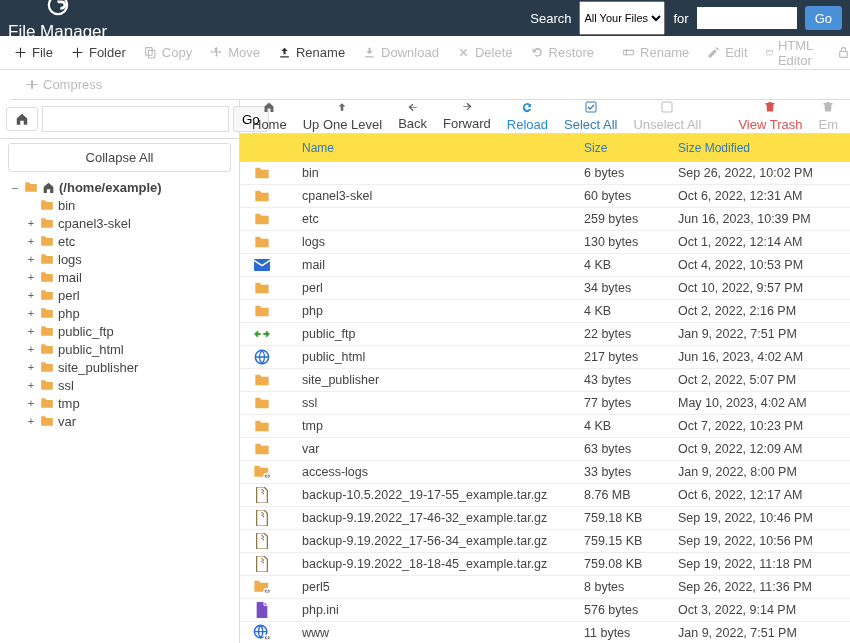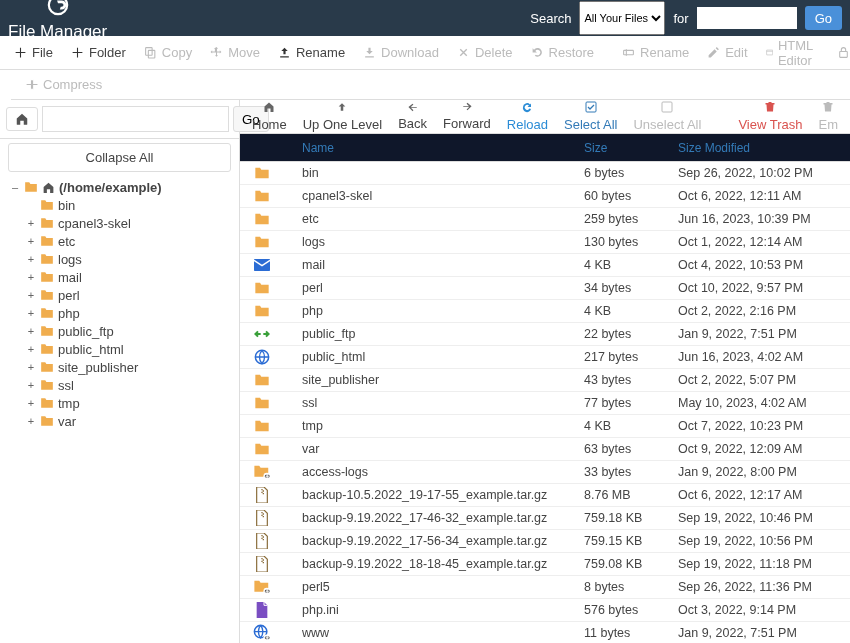--- a/index.html
+++ b/index.html
@@ -50,21 +50,21 @@
   .tree .lbl{}
   .tree .root .lbl{font-weight:bold;}
   
   .pane{flex:1;display:flex;flex-direction:column;overflow:hidden;}
   .paneTool{display:flex;align-items:center;height:34px;border-bottom:1px solid var(--border);padding:0 4px;}
   .paneTool .pbtn{display:flex;align-items:center;gap:4px;padding:4px 8px;font-size:13px;cursor:pointer;color:var(--text);flex-direction:column;}
   .paneTool .pbtn.blue{color:var(--link);}
   .paneTool .pbtn.blue2{color:var(--accent);}
   .paneTool .pbtn.red{color:var(--red);}
   .paneTool .pbtn.dim{color:#bbb;}
-  .colhdr{display:flex;align-items:center;height:28px;background:#0f172a;border-bottom:1px solid var(--border);font-size:12px;color:var(--accent);}
+  .colhdr{display:flex;align-items:center;height:28px;background:#fde047;border-bottom:1px solid var(--border);font-size:12px;color:var(--accent);}
   .colhdr div{padding-left:18px;}
   .col-icon{width:44px;}
   .col-name{flex:1;}
   .col-size{width:94px;}
   .col-mod{width:172px;}
   .rows{flex:1;overflow:auto;}
   .frow{display:flex;align-items:center;height:23px;border-bottom:1px solid #eee;font-size:12.5px;}
   .frow .c-icon{width:44px;display:flex;justify-content:center;align-items:center;}
   .frow .c-name{flex:1;padding-left:18px;}
   .frow .c-size{width:94px;}
@@ -379,21 +379,21 @@
     <div class="c-mod">Sep 26, 2022, 10:02 PM</div>
   </div>
         <div class="frow">
     <div class="c-icon">
             <svg width="16" height="14" viewBox="0 0 24 20">
               <path d="M2 2h7l2 3h11v13H2z" fill="#f0ad4e"></path>
             </svg>
           </div>
     <div class="c-name">cpanel3-skel</div>
     <div class="c-size">60 bytes</div>
-    <div class="c-mod">Oct 6, 2022, 12:11 AM</div>
+    <div class="c-mod">Oct 6, 2022, 12:31 AM</div>
   </div>
         <div class="frow">
     <div class="c-icon">
             <svg width="16" height="14" viewBox="0 0 24 20">
               <path d="M2 2h7l2 3h11v13H2z" fill="#f0ad4e"></path>
             </svg>
           </div>
     <div class="c-name">etc</div>
     <div class="c-size">259 bytes</div>
     <div class="c-mod">Jun 16, 2023, 10:39 PM</div>

